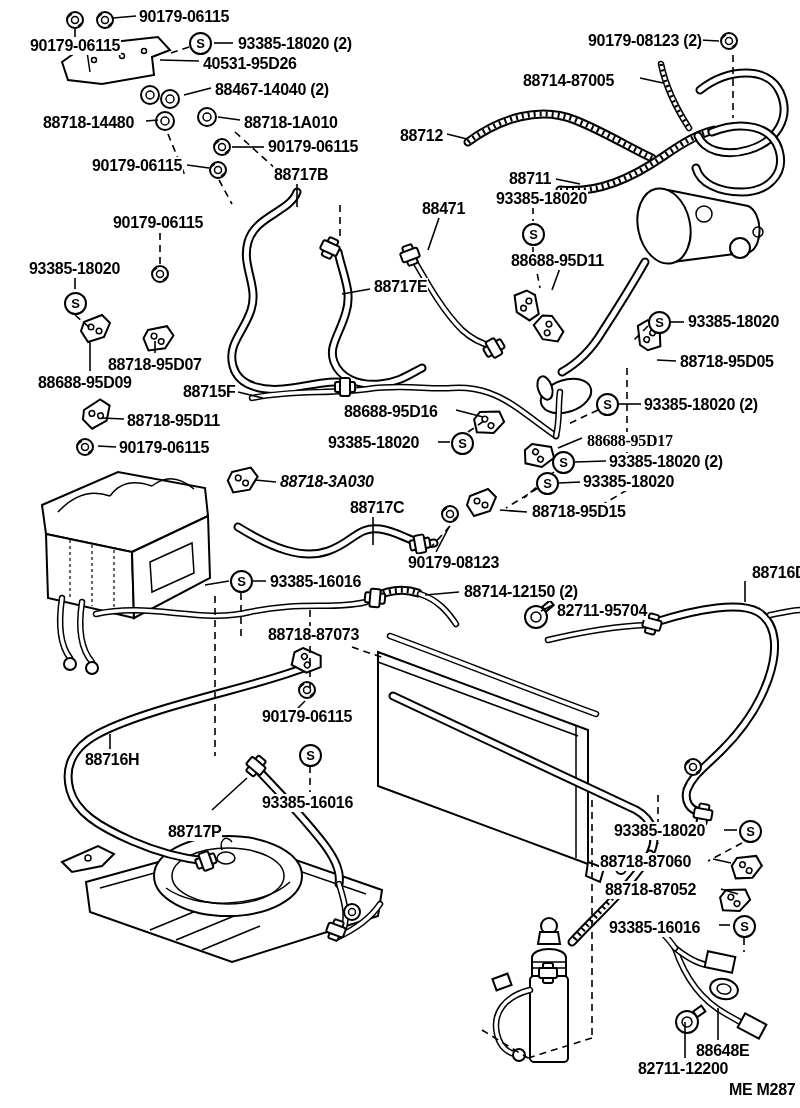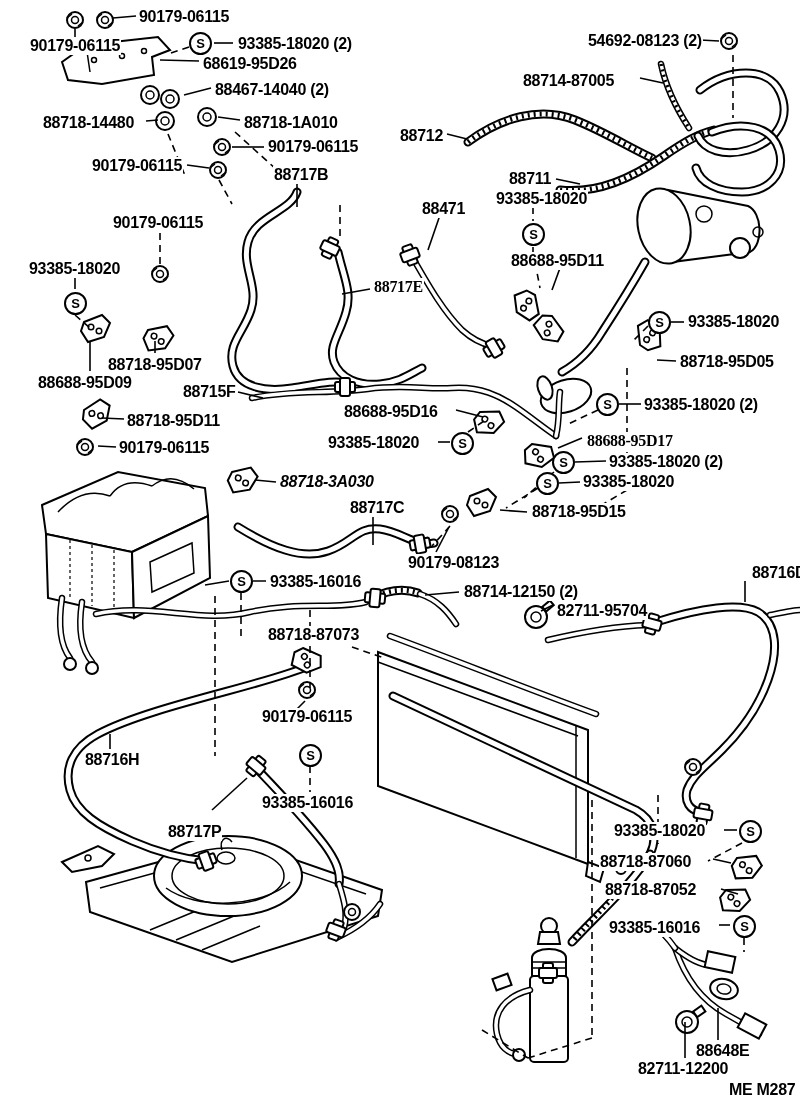--- a/index.html
+++ b/index.html
@@ -355,37 +355,37 @@
       <path class="ln" d="M719,925 L730,925"></path>
       <path class="ln" d="M718,1008 L718,1040"></path>
       <path class="ln" d="M685,1022 L685,1058"></path>
     </g>
   </svg>
 
   <div id="labels-layer">
       <div class="part-label" style="left: 138px; top: 8px;">90179-06115</div>
       <div class="part-label" style="left: 29px; top: 37px;">90179-06115</div>
       <div class="part-label" style="left: 237px; top: 35px;">93385-18020 (2)</div>
-      <div class="part-label" style="left: 202px; top: 55px;">68619-95D26</div>
+      <div class="part-label" style="left: 202px; top: 55px;">40531-95D26</div>
       <div class="part-label" style="left: 214px; top: 81px;">88467-14040 (2)</div>
       <div class="part-label" style="left: 42px; top: 114px;">88718-14480</div>
       <div class="part-label" style="left: 243px; top: 114px;">88718-1A010</div>
       <div class="part-label" style="left: 267px; top: 138px;">90179-06115</div>
       <div class="part-label" style="left: 91px; top: 157px;">90179-06115</div>
       <div class="part-label" style="left: 273px; top: 166px;">88717B</div>
-      <div class="part-label" style="left: 587px; top: 32px;">54692-08123 (2)</div>
+      <div class="part-label" style="left: 587px; top: 32px;">90179-08123 (2)</div>
       <div class="part-label" style="left: 522px; top: 72px;">88714-87005</div>
       <div class="part-label" style="left: 399px; top: 127px;">88712</div>
       <div class="part-label" style="left: 508px; top: 170px;">88711</div>
       <div class="part-label" style="left: 495px; top: 190px;">93385-18020</div>
       <div class="part-label" style="left: 510px; top: 252px; text-align: right;">88688-95D11</div>
       <div class="part-label" style="left: 112px; top: 214px;">90179-06115</div>
       <div class="part-label" style="left: 28px; top: 260px;">93385-18020</div>
       <div class="part-label" style="left: 421px; top: 200px;">88471</div>
-      <div class="part-label" style="left: 373px; top: 278px; font-family: Liberation Serif, serif;">88717E</div>
+      <div class="part-label" style="left: 373px; top: 278px;">88717E</div>
       <div class="part-label" style="left: 687px; top: 313px;">93385-18020</div>
       <div class="part-label" style="left: 679px; top: 353px;">88718-95D05</div>
       <div class="part-label" style="left: 107px; top: 356px;">88718-95D07</div>
       <div class="part-label" style="left: 37px; top: 374px;">88688-95D09</div>
       <div class="part-label" style="left: 182px; top: 383px;">88715F</div>
       <div class="part-label" style="left: 643px; top: 396px;">93385-18020 (2)</div>
       <div class="part-label" style="left: 343px; top: 403px;">88688-95D16</div>
       <div class="part-label" style="left: 126px; top: 412px;">88718-95D11</div>
       <div class="part-label" style="left: 327px; top: 434px;">93385-18020</div>
       <div class="part-label" style="left: 586px; top: 432px; font-family: Liberation Serif, serif;">88688-95D17</div>

